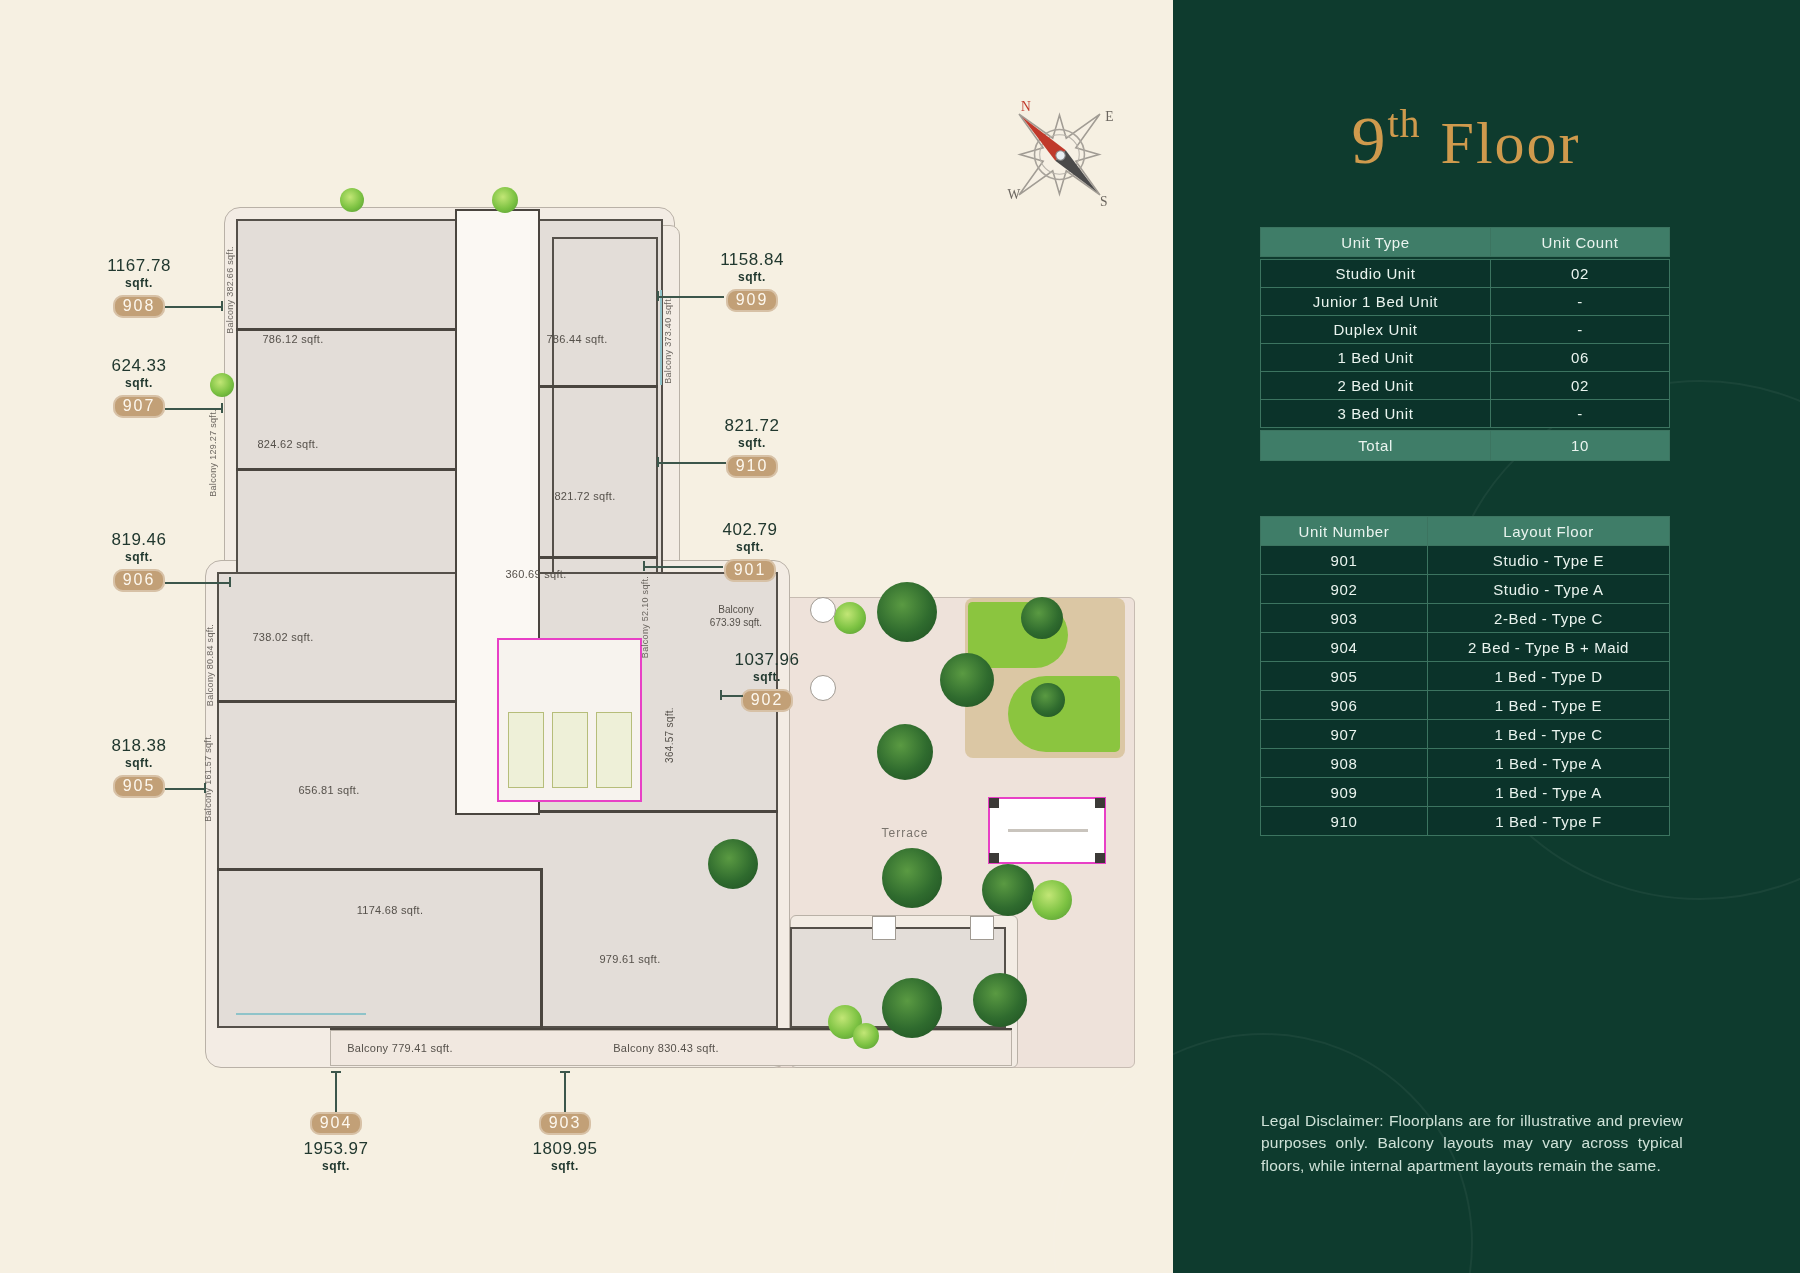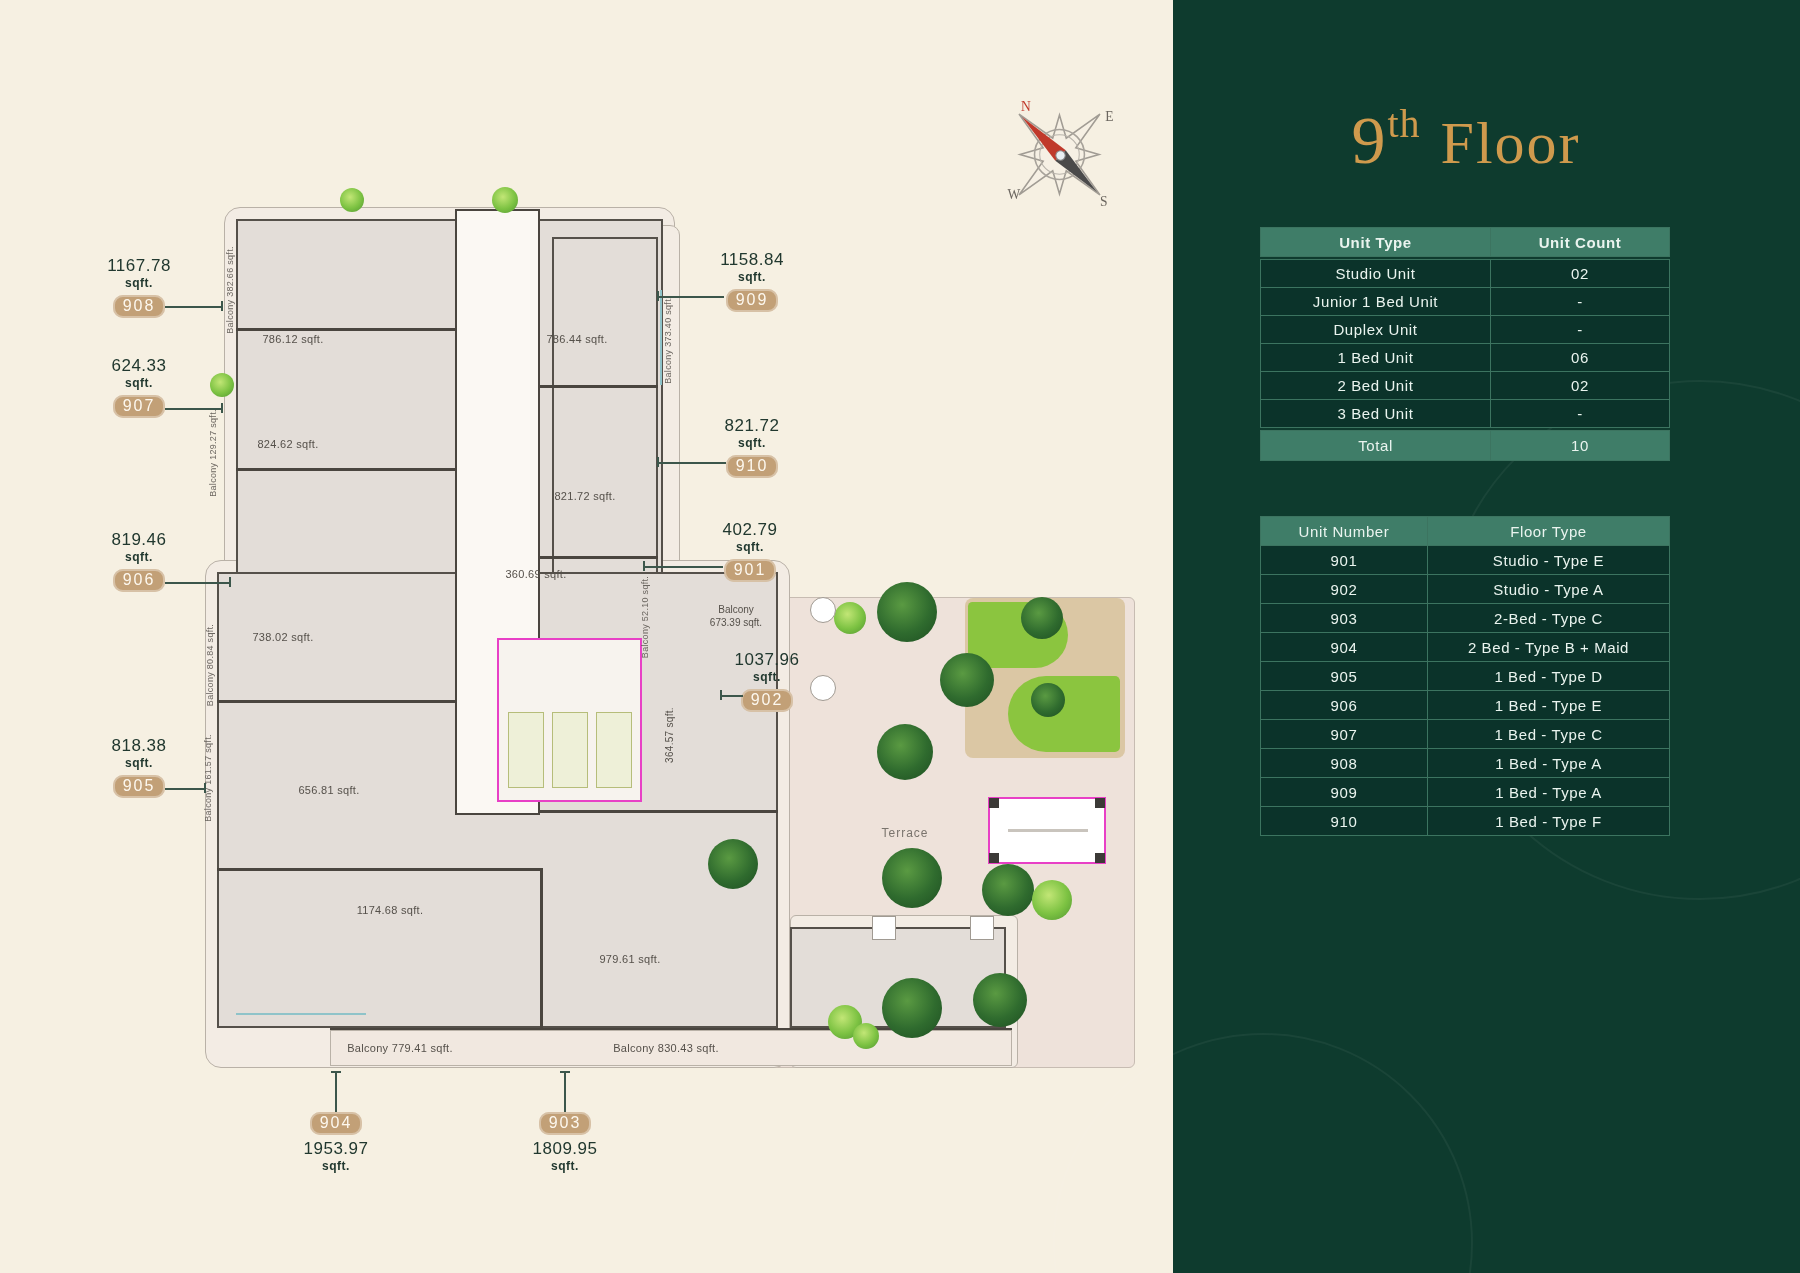--- a/index.html
+++ b/index.html
@@ -15,21 +15,21 @@
   .page-title .ord { font-size:40px; vertical-align:26px; letter-spacing:1px;text-align:center; }
   .page-title .word { font-size:60px; margin-left:14px; }
 
   .gtable { position:absolute; left:88px; width:410px; color:#eaf4ef; font-size:15px; letter-spacing:.6px; }
   .grow { display:flex; }
   .gcell { display:flex; align-items:center; justify-content:center;
     border:1px solid #3c7460; background:#0b332a; margin-top:-1px; margin-left:-1px; }
   .gcell.head, .gcell.total { background:#3f7d68; }
   .t-summary .gcell:nth-child(1){ width:231px; } .t-summary .gcell:nth-child(2){ width:180px; }
   .t-units  .gcell:nth-child(1){ width:168px; } .t-units  .gcell:nth-child(2){ width:243px; }
-  .grow.gap-after { margin-bottom:3px;font-weight:bold; } .grow.gap-before { margin-top:3px; }
+  .grow.gap-after { margin-bottom:3px; } .grow.gap-before { margin-top:3px; }
   .h30 { height:30px; } .h29 { height:29px; } .h31 { height:31px; }
 
   .disclaimer { position:absolute; left:88px; top:1110px; width:422px; color:#cfe2d8;
     font-size:15.5px; line-height:1.45; text-align:justify; letter-spacing:.2px; }
 
   
   .blk { position:absolute; background:#f3ece4; border:1.5px solid #b9b1a7; border-radius:16px; }
   .terrace-blk { position:absolute; background:#eee2da; border:1px solid #c7bcb2; border-radius:6px; }
   .unitfill { position:absolute; background:#e3ddd8; border:2px solid #55504a; }
   .corridor { position:absolute; background:#fbf8f3; border:2px solid #4a453f; }
@@ -318,21 +318,21 @@
         </div>
       <div class="grow gap-before">
         <div class="gcell total h31">Total</div>
         <div class="gcell total h31">10</div>
       </div>
     </div>
 
     <div class="gtable t-units" style="top:517px;">
       <div class="grow">
         <div class="gcell head h30">Unit Number</div>
-        <div class="gcell head h30">Floor Type</div>
+        <div class="gcell head h30">Layout Floor</div>
       </div>
       <div>
 
           <div class="grow">
             <div class="gcell h30">901</div>
             <div class="gcell h30">Studio - Type E</div>
           </div>
 
           <div class="grow">
             <div class="gcell h30">902</div>
@@ -374,15 +374,16 @@
             <div class="gcell h30">1 Bed - Type A</div>
           </div>
 
           <div class="grow">
             <div class="gcell h30">910</div>
             <div class="gcell h30">1 Bed - Type F</div>
           </div>
         </div>
     </div>
 
+    <div class="disclaimer">Legal Disclaimer: Floorplans are for illustrative and preview purposes only. Balcony layouts may vary across typical floors, while internal apartment layouts remain the same.</div>
   </div>
 
 </div>
 
 </body></html>

